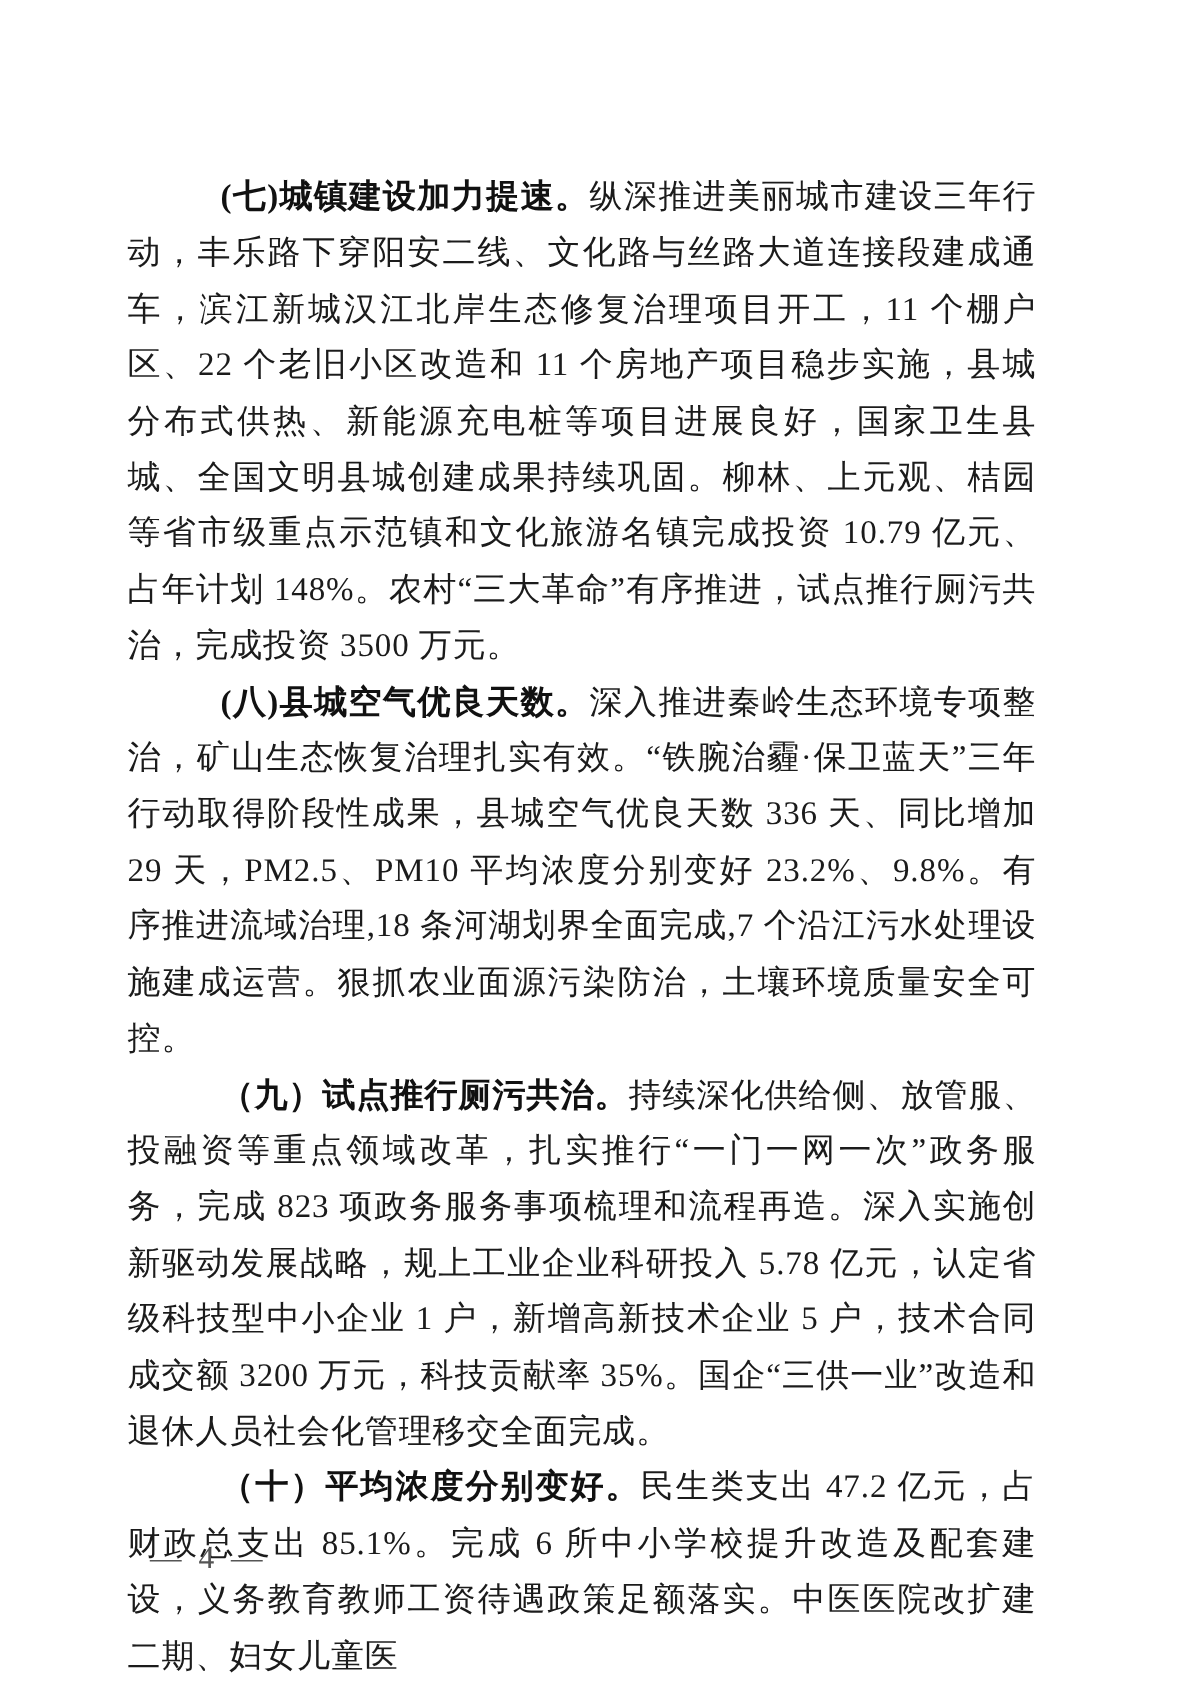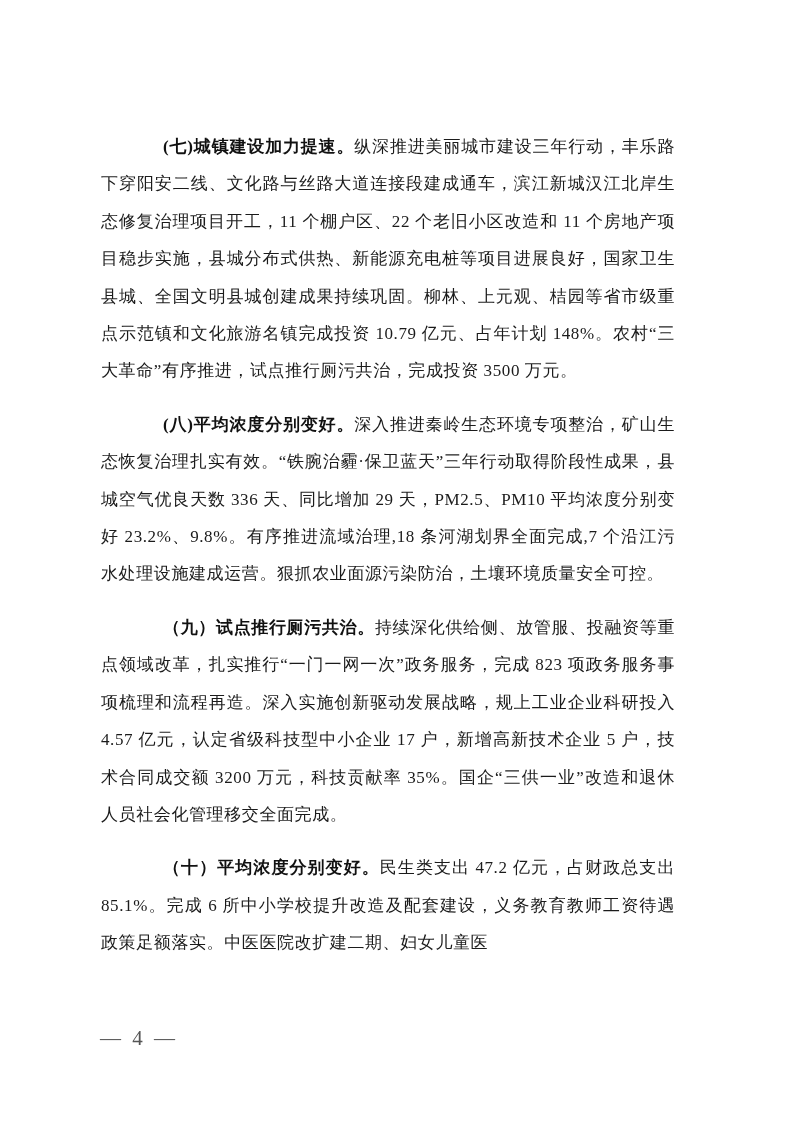--- a/index.html
+++ b/index.html
@@ -23,22 +23,22 @@
     height: 1122px;
     background: #ffffff;
   }
   .content {
     position: absolute;
     left: 85px;
     top: 112px;
     width: 606px;
   }
   .para {
-    margin: 16px;
-    font-size: 17px;
+    margin: 0;
+    font-size: 22px;
     line-height: 37.4px;
     letter-spacing: 0.6px;
     text-align: justify;
     text-justify: inter-character;
     text-indent: 62px;
     color: #1b1b1b;
     word-break: break-all;
   }
   .para-heading {
     font-weight: bold;
@@ -55,18 +55,18 @@
     letter-spacing: 3px;
     color: #555555;
   }
 </style>
 </head>
 <body>
 
 <div class="page">
   <div class="content">
     <p class="para"><span class="para-heading">(七)城镇建设加力提速。</span><span class="para-body">纵深推进美丽城市建设三年行动，丰乐路下穿阳安二线、文化路与丝路大道连接段建成通车，滨江新城汉江北岸生态修复治理项目开工，11 个棚户区、22 个老旧小区改造和 11 个房地产项目稳步实施，县城分布式供热、新能源充电桩等项目进展良好，国家卫生县城、全国文明县城创建成果持续巩固。柳林、上元观、桔园等省市级重点示范镇和文化旅游名镇完成投资 10.79 亿元、占年计划 148%。农村“三大革命”有序推进，试点推行厕污共治，完成投资 3500 万元。</span></p>
-    <p class="para"><span class="para-heading">(八)平均浓度分别变好。</span><span class="para-body">深入推进秦岭生态环境专项整治，矿山生态恢复治理扎实有效。“铁腕治霾·保卫蓝天”三年行动取得阶段性成果，县城空气优良天数 336 天、同比增加 29 天，PM2.5、PM10 平均浓度分别变好 23.2%、9.8%。有序推进流域治理,18 条河湖划界全面完成,7 个沿江污水处理设施建成运营。狠抓农业面源污染防治，土壤环境质量安全可控。</span></p>
-    <p class="para"><span class="para-heading">（九）试点推行厕污共治。</span><span class="para-body">持续深化供给侧、放管服、投融资等重点领域改革，扎实推行“一门一网一次”政务服务，完成 823 项政务服务事项梳理和流程再造。深入实施创新驱动发展战略，规上工业企业科研投入 4.57 亿元，认定省级科技型中小企业 17 户，新增高新技术企业 5 户，技术合同成交额 3200 万元，科技贡献率 35%。国企“三供一业”改造和退休人员社会化管理移交全面完成。</span></p>
+    <p class="para"><span class="para-heading">(八)县城空气优良天数。</span><span class="para-body">深入推进秦岭生态环境专项整治，矿山生态恢复治理扎实有效。“铁腕治霾·保卫蓝天”三年行动取得阶段性成果，县城空气优良天数 336 天、同比增加 29 天，PM2.5、PM10 平均浓度分别变好 23.2%、9.8%。有序推进流域治理,18 条河湖划界全面完成,7 个沿江污水处理设施建成运营。狠抓农业面源污染防治，土壤环境质量安全可控。</span></p>
+    <p class="para"><span class="para-heading">（九）试点推行厕污共治。</span><span class="para-body">持续深化供给侧、放管服、投融资等重点领域改革，扎实推行“一门一网一次”政务服务，完成 823 项政务服务事项梳理和流程再造。深入实施创新驱动发展战略，规上工业企业科研投入 5.78 亿元，认定省级科技型中小企业 1 户，新增高新技术企业 5 户，技术合同成交额 3200 万元，科技贡献率 35%。国企“三供一业”改造和退休人员社会化管理移交全面完成。</span></p>
     <p class="para"><span class="para-heading">（十）平均浓度分别变好。</span><span class="para-body">民生类支出 47.2 亿元，占财政总支出 85.1%。完成 6 所中小学校提升改造及配套建设，义务教育教师工资待遇政策足额落实。中医医院改扩建二期、妇女儿童医</span></p>
   </div>
   <div class="page-number">— 4 —</div>
 </div>
 
 </body></html>

